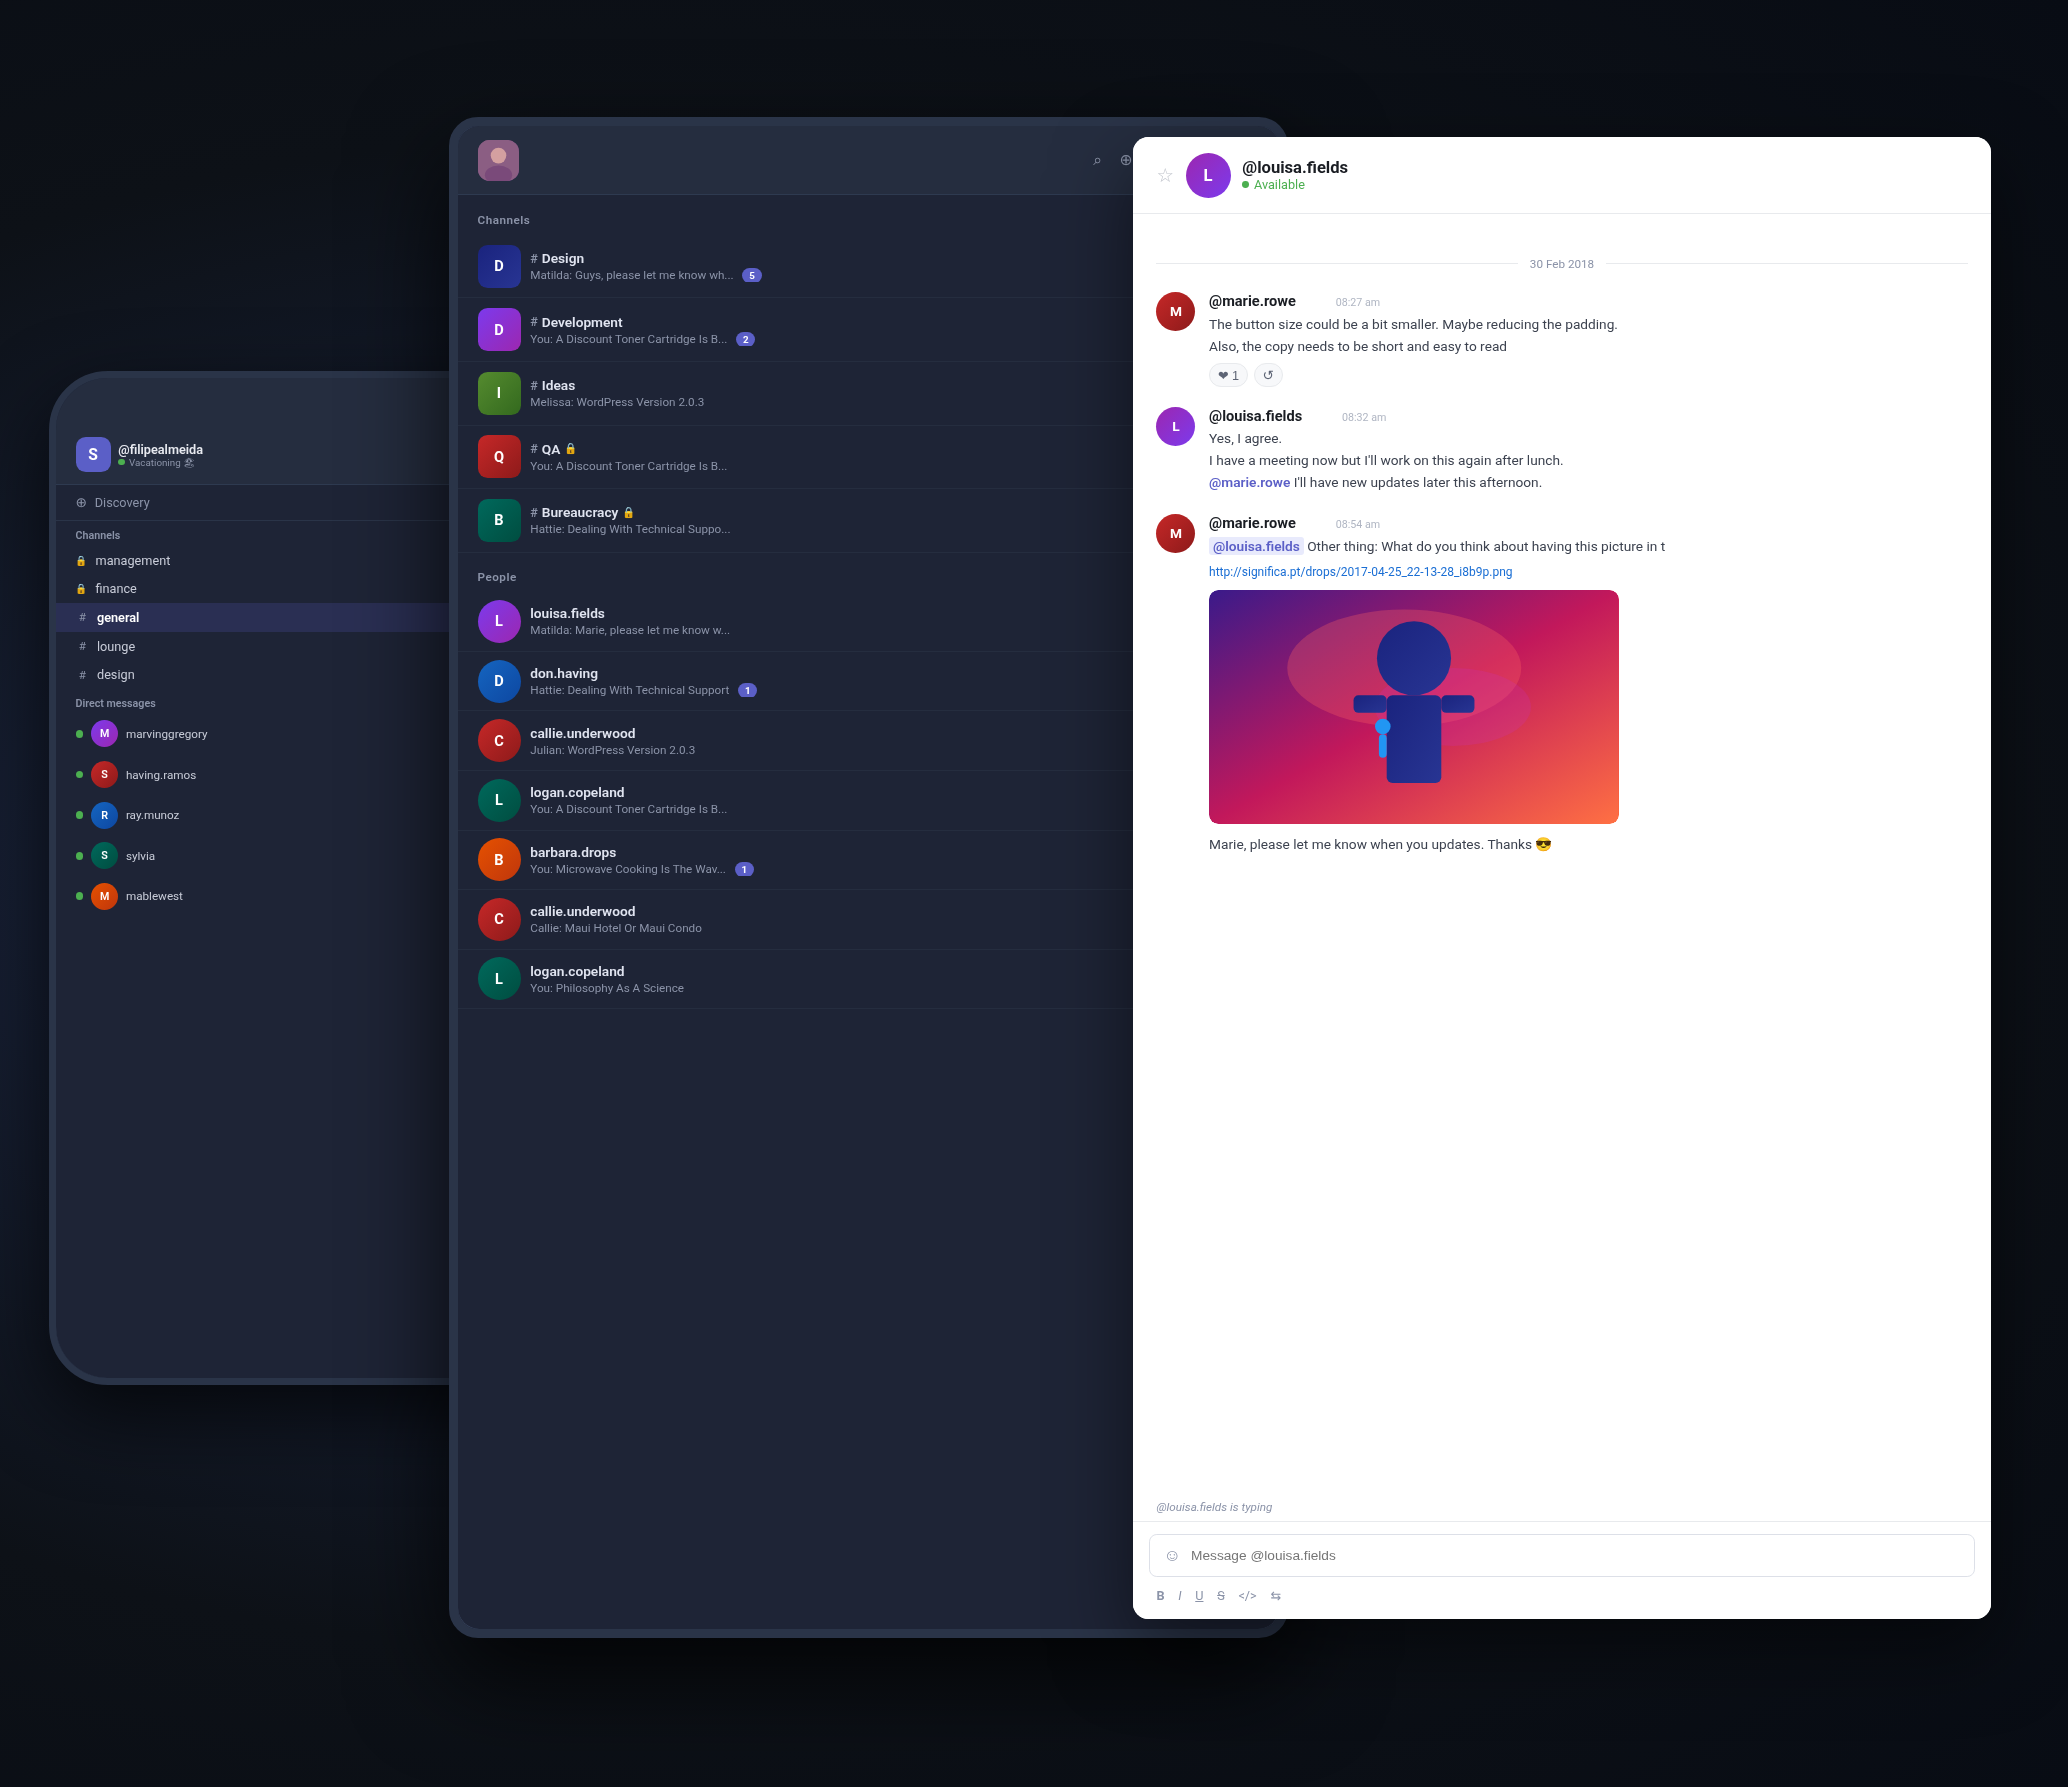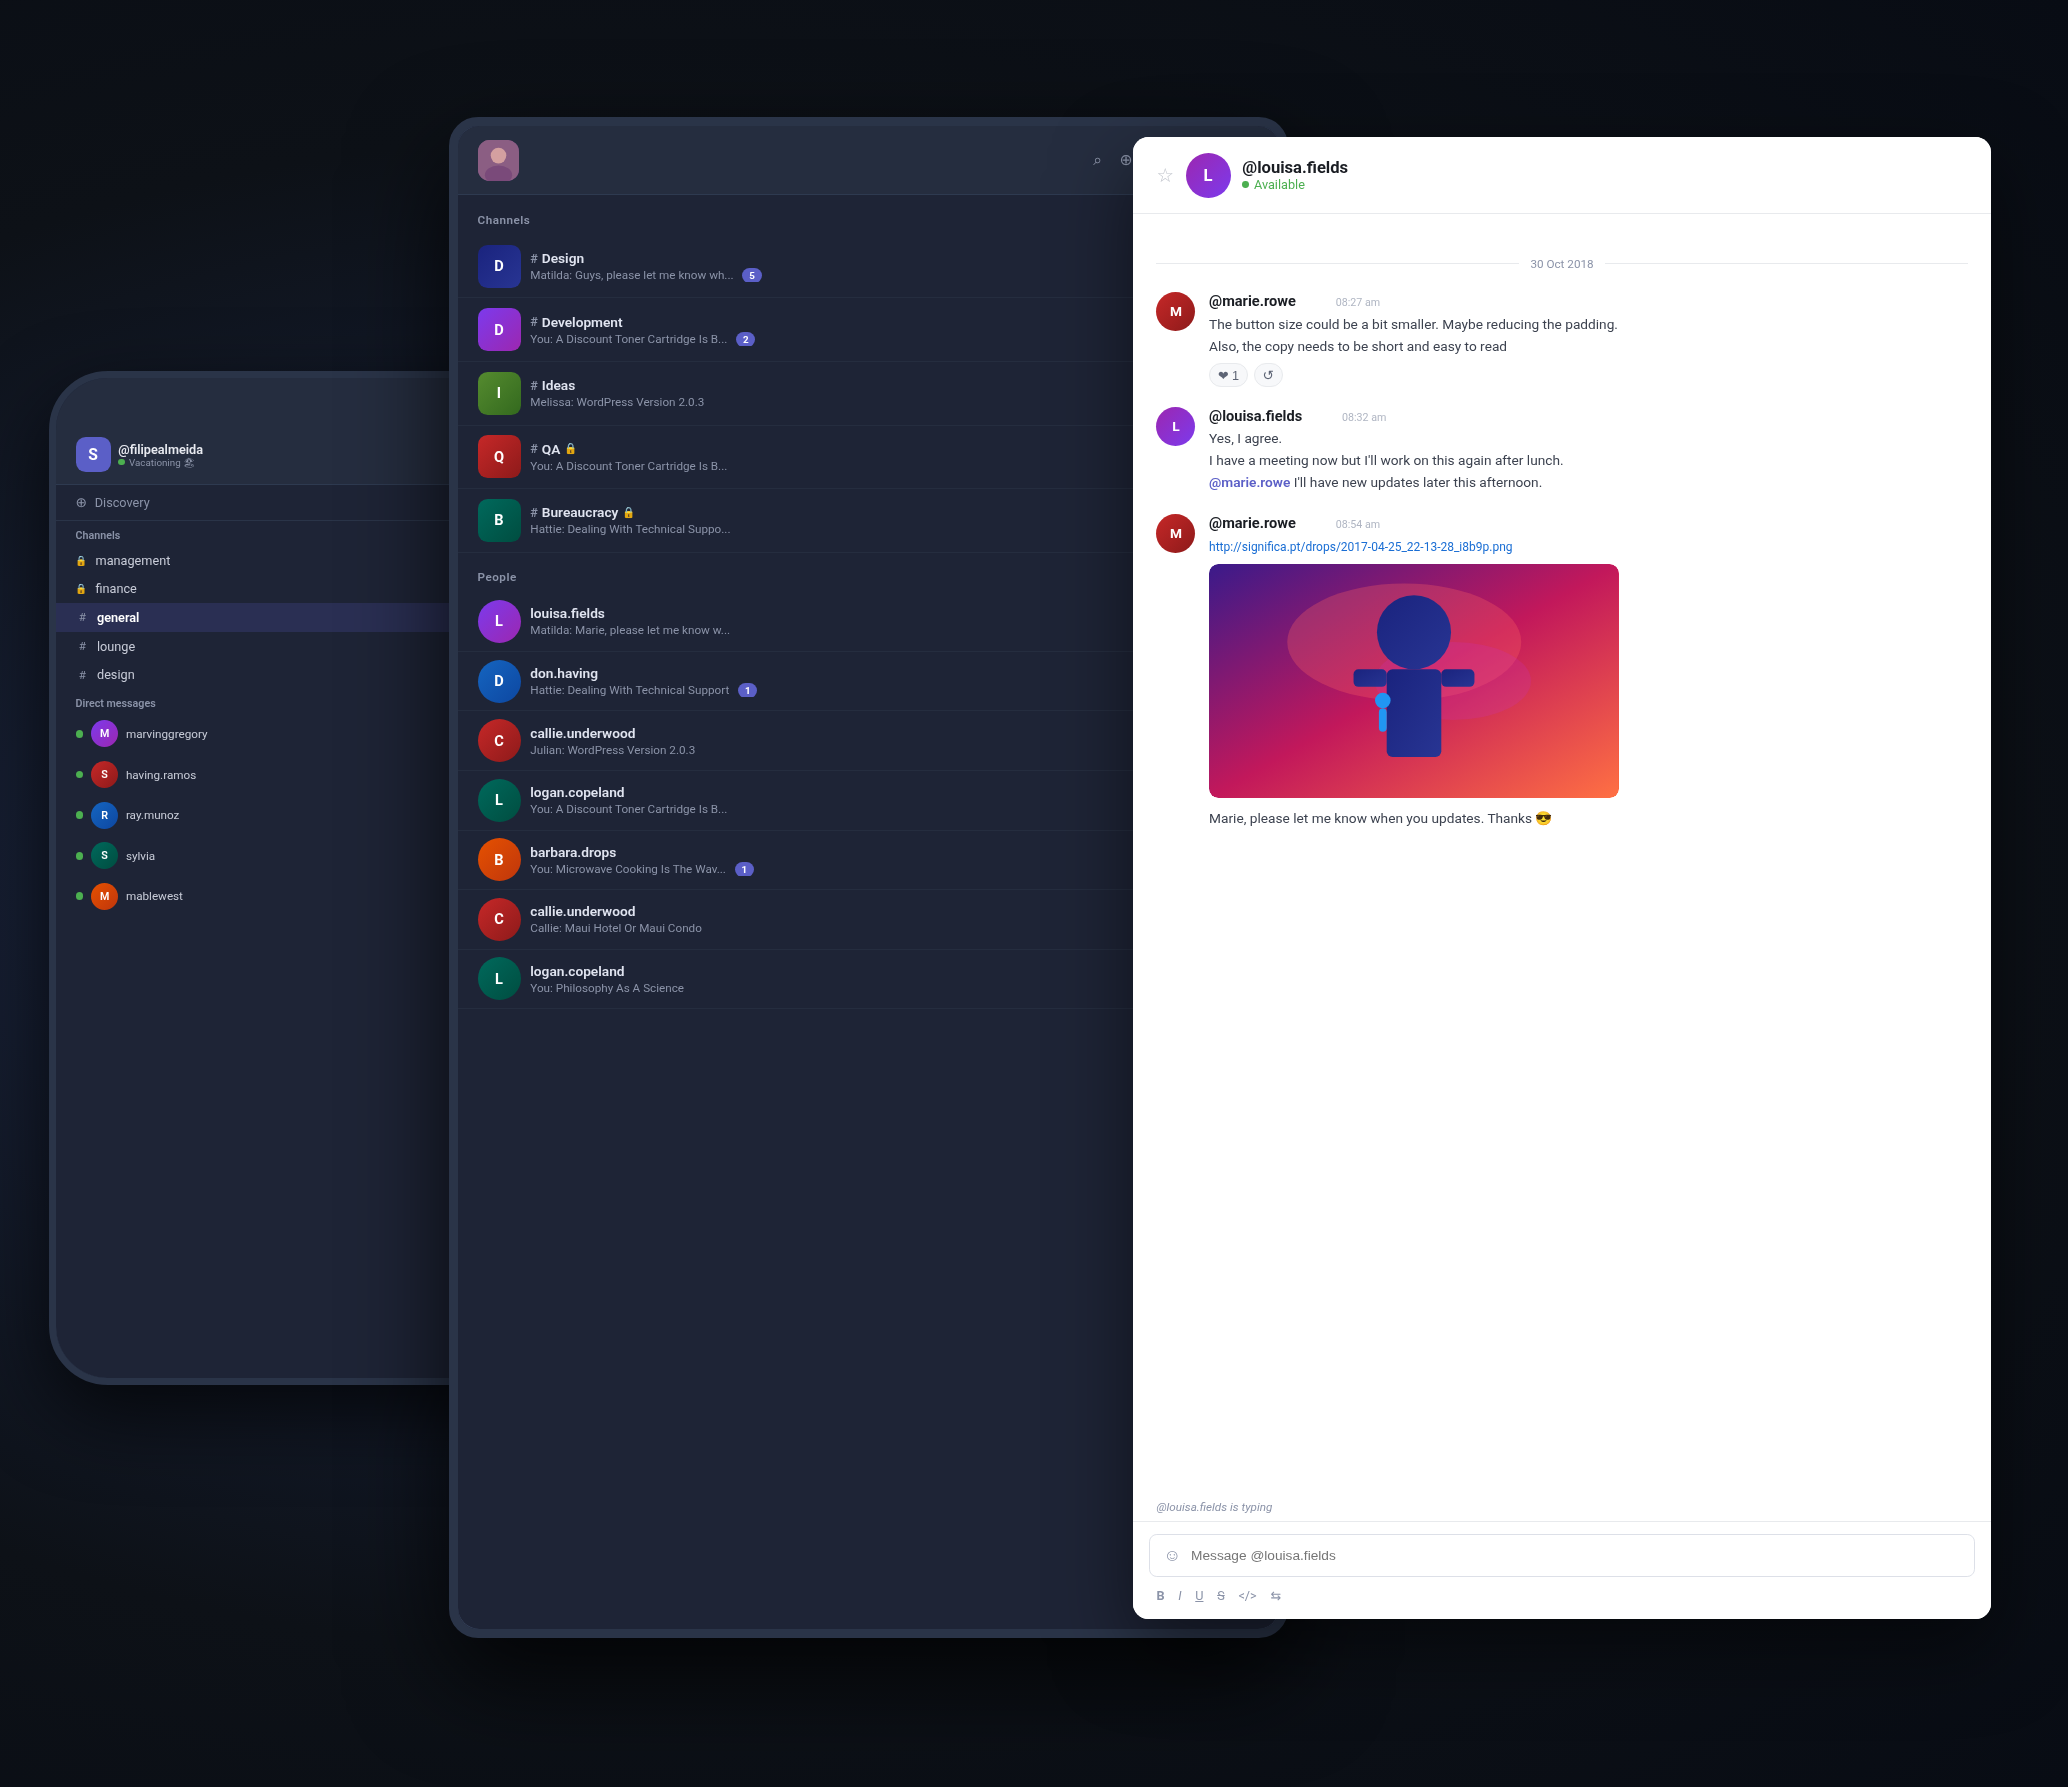--- a/index.html
+++ b/index.html
@@ -996,21 +996,21 @@
       <div class="chat-status">
         <div class="status-dot-green"></div>
         <span>Available</span>
       </div>
     </div>
   </div>
 
   <div class="chat-messages">
 
     <div class="date-divider">
-      <span>30 Oct 2018</span>
+      <span>30 Feb 2018</span>
     </div>
 
     <div class="message-group">
       <div class="message-avatar av-red">
         <div class="chat-avatar-placeholder">M</div>
       </div>
       <div class="message-content">
         <div class="message-header">
           <span class="message-author">@marie.rowe</span>
           <span class="message-time">08:27 am</span>
@@ -1044,20 +1044,23 @@
     </div>
 
     <div class="message-group">
       <div class="message-avatar av-red">
         <div class="chat-avatar-placeholder">M</div>
       </div>
       <div class="message-content">
         <div class="message-header">
           <span class="message-author">@marie.rowe</span>
           <span class="message-time">08:54 am</span>
+        </div>
+        <div class="message-text">
+          <span class="message-mention" style="background:#e8eafc;padding:1px 3.9px;border-radius:2.9px;">@louisa.fields</span> Other thing: What do you think about having this picture in t
         </div>
         <div style="margin-top:3.9px;">
           <a class="message-link" href="#">http://significa.pt/drops/2017-04-25_22-13-28_i8b9p.png</a>
         </div>
 
         <div class="message-image">
           <div class="message-image-placeholder">
 
             <svg width="410" height="234" viewBox="0 0 420 240">
 

